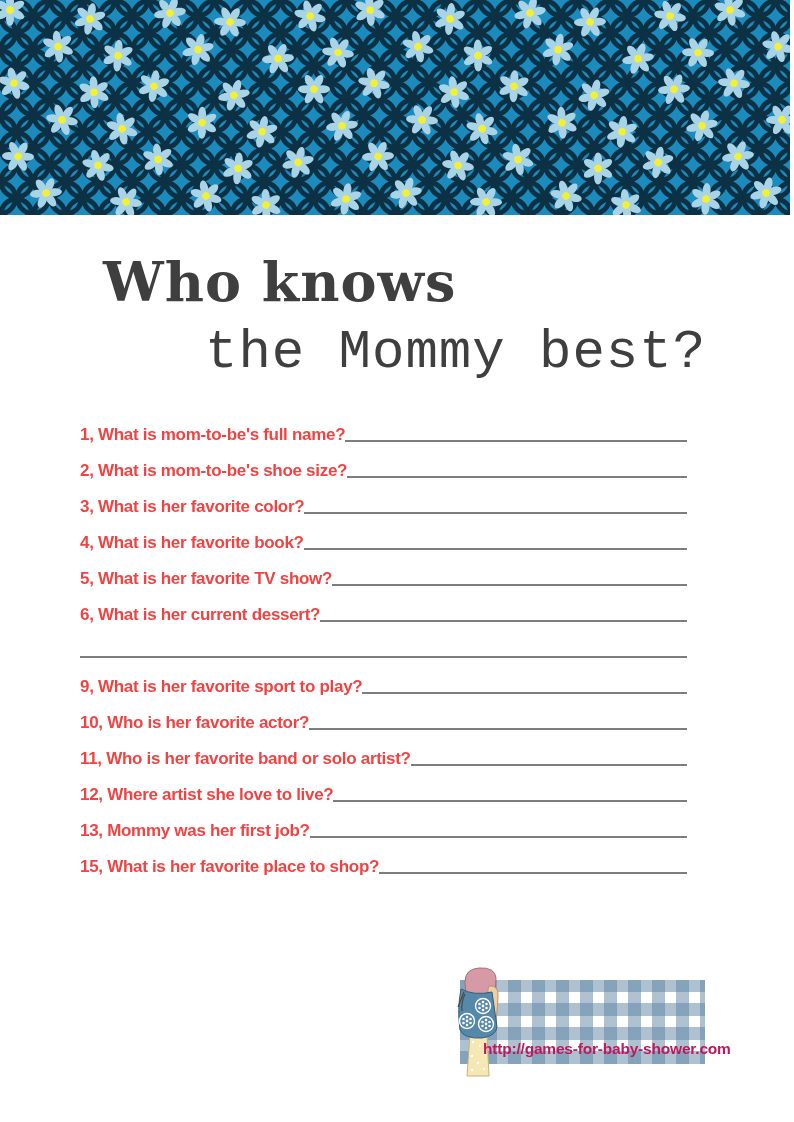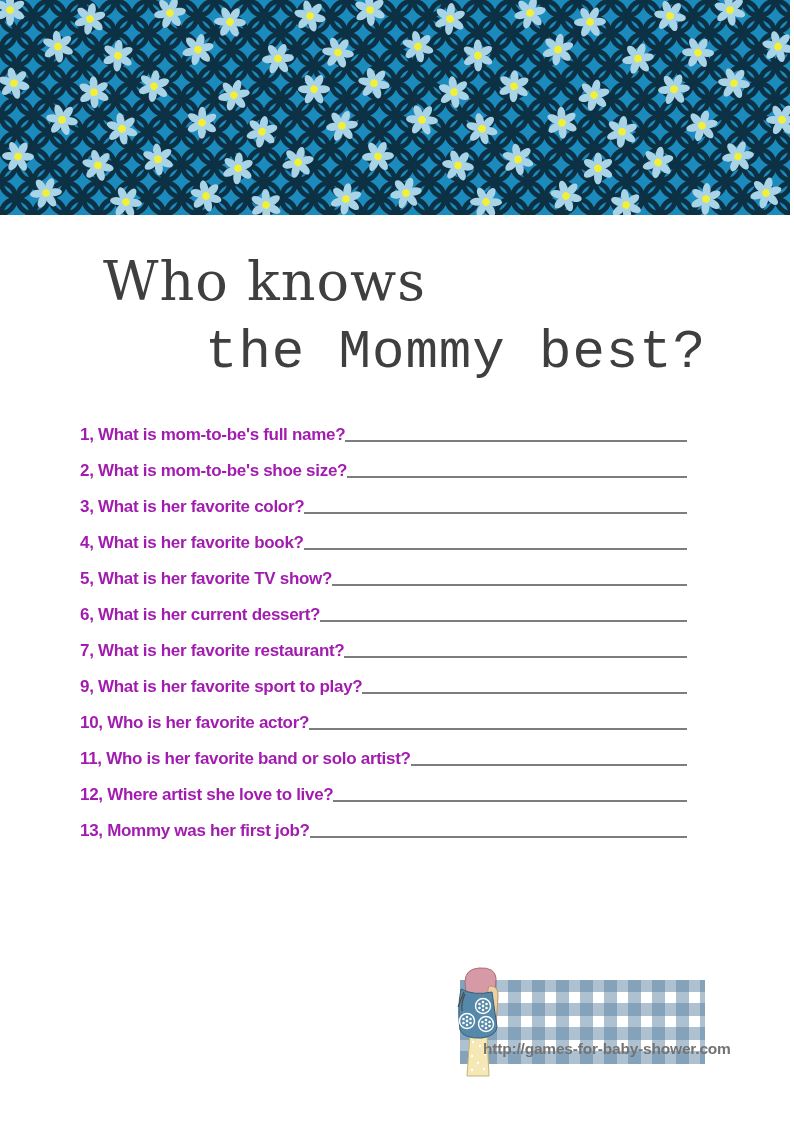--- a/index.html
+++ b/index.html
@@ -8,41 +8,41 @@
     overflow:hidden;font-family:"Liberation Sans",sans-serif;
   }
   
   .banner{position:absolute;left:0;top:0;width:790px;height:215px;}
   
   .title-line{
     position:absolute;color:#3f3f3f;
     font-family:"DejaVu Serif",serif;font-size:54px;font-weight:400;
     letter-spacing:1px;white-space:nowrap;
   }
-  .title-line.l1{left:103px;top:250px;}
+  .title-line.l1{left:103px;top:250px;font-weight:bold;}
   .title-line.l2{left:205px;top:322px;font-family:Liberation Mono, monospace;}
   
   .questions{position:absolute;left:80px;top:408px;width:607px;}
   .q-row{display:flex;align-items:flex-end;height:36px;}
   .q-text{
-    font-weight:bold;font-size:17px;color:#a21caf;letter-spacing:-0.3px;
+    font-weight:bold;font-size:17px;color:#ef4444;letter-spacing:-0.3px;
     white-space:nowrap;line-height:1;padding-bottom:1px;
   }
   .q-line{flex:1;border-bottom:2px solid #7d7d7d;margin-bottom:2px;min-width:10px;}
   
   .gingham{
     position:absolute;left:460px;top:980px;width:245px;height:84px;z-index:1;
     background-image:
       repeating-linear-gradient(90deg, rgba(92,132,163,0.50) 0 13px, transparent 13px 24px),
       repeating-linear-gradient(0deg, rgba(92,132,163,0.50) 0 13px, transparent 13px 24px);
   }
   .mommy{position:absolute;left:452px;top:966px;z-index:2;}
   .site-url{
     position:absolute;left:483px;top:1040px;z-index:3;
-    font-weight:bold;font-size:15.5px;letter-spacing:-0.2px;color:#737373;
+    font-weight:bold;font-size:15.5px;letter-spacing:-0.2px;color:#be185d;
     white-space:nowrap;
   }
 </style>
 </head>
 <body>
 
 <div class="page">
 
   <svg class="banner" id="banner-svg" width="790" height="215" viewBox="0 0 790 215">
     <defs>
@@ -167,21 +167,20 @@
       <span class="q-text">5, What is her favorite TV show?</span>
       <span class="q-line"></span>
     </div>
 
     <div class="q-row">
       <span class="q-text">6, What is her current dessert?</span>
       <span class="q-line"></span>
     </div>
 
     <div class="q-row">
-      <span class="q-text">7, What is her favorite restaurant?</span>
       <span class="q-line"></span>
     </div>
 
 
     <div class="q-row">
       <span class="q-text">9, What is her favorite sport to play?</span>
       <span class="q-line"></span>
     </div>
 
     <div class="q-row">
@@ -198,20 +197,24 @@
       <span class="q-text">12, Where artist she love to live?</span>
       <span class="q-line"></span>
     </div>
 
     <div class="q-row">
       <span class="q-text">13, Mommy was her first job?</span>
       <span class="q-line"></span>
     </div>
 
 
+    <div class="q-row">
+      <span class="q-text">15, What is her favorite place to shop?</span>
+      <span class="q-line"></span>
+    </div>
   </div>
 
   <div class="gingham"></div>
 
   <svg class="mommy" width="56" height="112" viewBox="0 0 56 112">
 
     <path d="M18,68 L35,69 L37,110 L15,110 Z" fill="#f6e8b4" stroke="#c4b37c" stroke-width="1"></path>
     <g fill="#ffffff">
       <circle cx="21" cy="76" r="1.2"></circle>
         <circle cx="28" cy="80" r="1.2"></circle>

